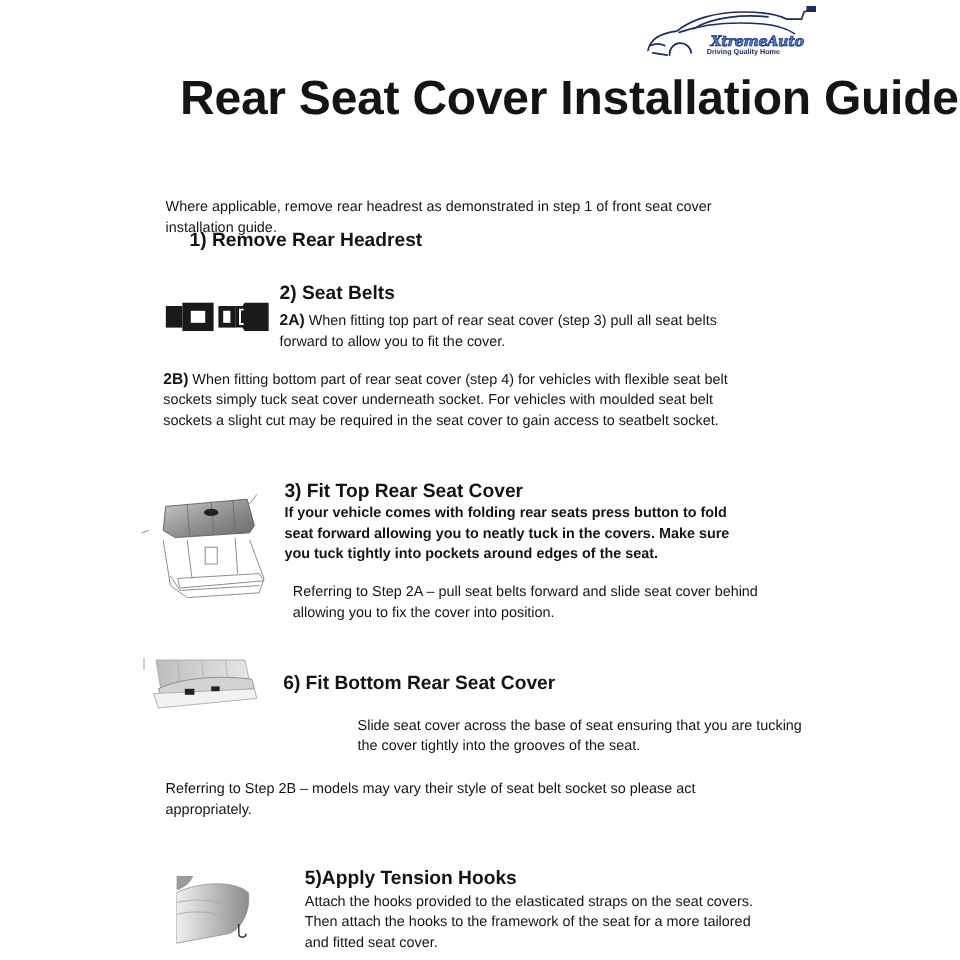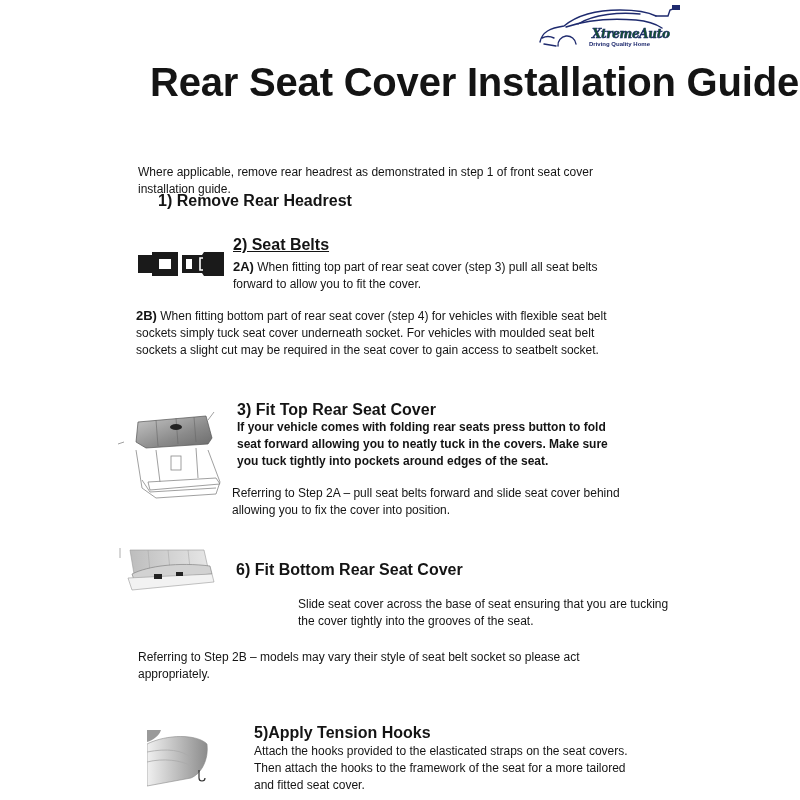--- a/index.html
+++ b/index.html
@@ -5,21 +5,21 @@
     html, body { margin:0; padding:0; background:#ffffff; }
     body { width:800px; height:800px; position:relative; overflow:hidden;
            font-family:"Liberation Sans", "DejaVu Sans", sans-serif; color:#141414; }
     .abs { position:absolute; }
     .title { left:138px; top:60px; font-size:40px; font-weight:bold; letter-spacing:-0.2px; white-space:nowrap;margin-left:12px; }
     .h2 { font-size:16px; font-weight:bold; white-space:nowrap; }
     .p { font-size:12px; line-height:17px; }
     .bold { font-weight:bold; font-size:13px;margin-top:45px; }
     .logo { left:536px; top:2px; width:150px; height:50px; }
     .logo-brand { position:absolute; left:56px; top:25px; font-size:12px; font-style:italic; font-weight:bold;
-                  color:#14532d; -webkit-text-stroke:0.6px #1e2a6e; font-family:"DejaVu Serif", serif; letter-spacing:-0.3px; }
+                  color:#3b82f6; -webkit-text-stroke:0.6px #1e2a6e; font-family:"DejaVu Serif", serif; letter-spacing:-0.3px; }
     .logo-tag { position:absolute; left:53px; top:39px; font-size:6px; font-weight:bold; color:#1e2a6e; white-space:nowrap; }
   </style>
 </head>
 <body>
 
 <div class="abs logo">
   <svg width="150" height="50" viewBox="0 0 150 50">
     <g fill="none" stroke="#1e2a6e" stroke-width="1.4" stroke-linecap="round">
       <path d="M4 40 C6 30 14 26 28 24 C40 14 60 8 84 8 C100 8 112 10 120 14"></path>
       <path d="M30 25 C50 18 76 16 100 18 C112 19 120 22 126 26"></path>
@@ -47,21 +47,21 @@
     <svg width="86" height="24" viewBox="0 0 86 24">
       <rect x="0" y="3" width="14" height="18" fill="#1a1a1a"></rect>
       <rect x="14" y="0" width="26" height="24" fill="#1a1a1a"></rect>
       <rect x="21" y="7" width="12" height="10" fill="#fff"></rect>
       <rect x="44" y="3" width="14" height="18" fill="#1a1a1a"></rect>
       <rect x="48" y="7" width="6" height="10" fill="#fff"></rect>
       <path d="M58 3 L64 3 L66 0 L86 0 L86 24 L66 24 L64 21 L58 21 Z" fill="#1a1a1a"></path>
       <path d="M65 6 L62 6 L62 18 L65 18" fill="none" stroke="#fff" stroke-width="1.6"></path>
     </svg>
   </div>
-  <div class="abs h2" style="left:233px; top:236px;text-decoration:underline;">2)  Seat Belts</div>
+  <div class="abs h2" style="left:233px; top:236px;">2)  Seat Belts</div>
   <div class="abs p" style="left:233px; top:258px; width:395px;">
     <span class="bold">2A)</span><span> When fitting top part of rear seat cover (step 3) pull all seat belts forward to allow you to fit the cover.</span>
   </div>
   <div class="abs p" style="left:136px; top:307px; width:490px;">
     <span class="bold">2B)</span><span> When fitting bottom part of rear seat cover (step 4) for vehicles with flexible seat belt sockets simply tuck seat cover underneath socket. For vehicles with moulded seat belt sockets a slight cut may be required in the seat cover to gain access to seatbelt socket.</span>
   </div>
 </section>
 
 <section>
   <div class="abs" style="left:116px; top:410px;">
@@ -82,21 +82,21 @@
         <path d="M2 34 L8 32"></path>
       </g>
       <path d="M22 12 L90 6 L96 28 L92 34 L30 38 L20 32 Z" fill="url(#g3)" stroke="#555" stroke-width="0.7"></path>
       <path d="M40 10 L42 36 M60 8 L62 34 M78 7 L80 32" stroke="#666" stroke-width="0.6"></path>
       <ellipse cx="60" cy="17" rx="6" ry="3" fill="#222"></ellipse>
       <path d="M92 10 L98 2" stroke="#888" stroke-width="0.8"></path>
     </svg>
   </div>
   <div class="abs h2" style="left:237px; top:401px;">3) Fit Top Rear Seat Cover</div>
   <div class="abs p" style="left:237px; top:419px; width:395px;font-weight:bold;">If your vehicle comes with folding rear seats press button to fold seat forward allowing you to neatly tuck in the covers. Make sure you tuck tightly into pockets around edges of the seat.</div>
-  <div class="abs p" style="left:232px; top:485px; width:400px;">Referring to Step 2A – pull seat belts forward and slide seat cover behind allowing you to fix the cover into position.</div>
+  <div class="abs p" style="left:244px; top:485px; width:400px;">Referring to Step 2A – pull seat belts forward and slide seat cover behind allowing you to fix the cover into position.</div>
 </section>
 
 <section>
   <div class="abs" style="left:118px; top:548px;">
     <svg width="100" height="48" viewBox="0 0 100 48">
       <defs>
         <linearGradient id="g4" x1="0" y1="0" x2="1" y2="0">
           <stop offset="0" stop-color="#bdbdbd"></stop>
             <stop offset="1" stop-color="#e6e6e6"></stop>
         </linearGradient>

